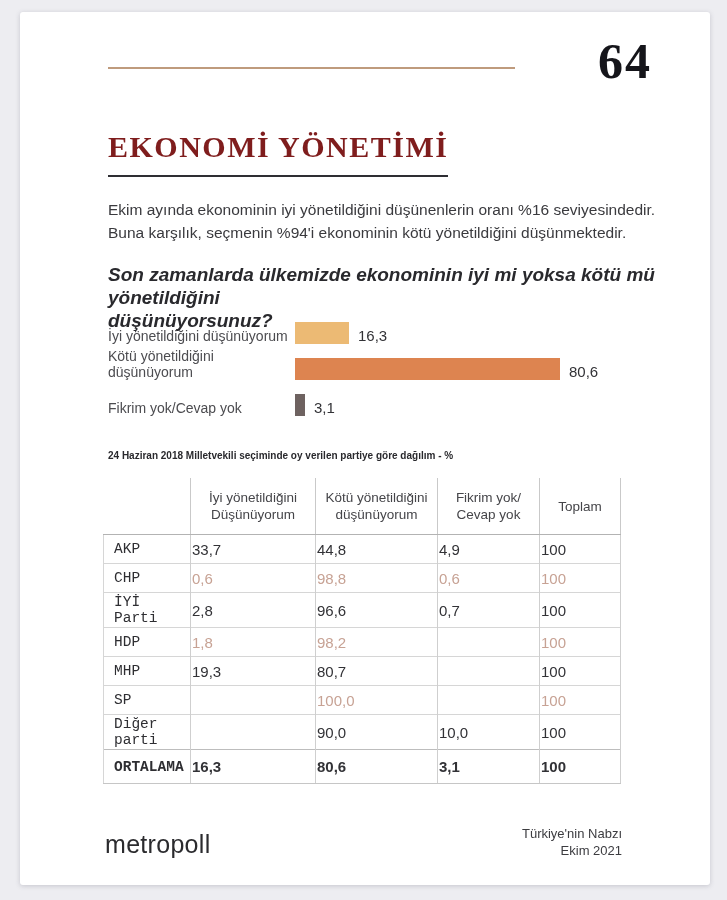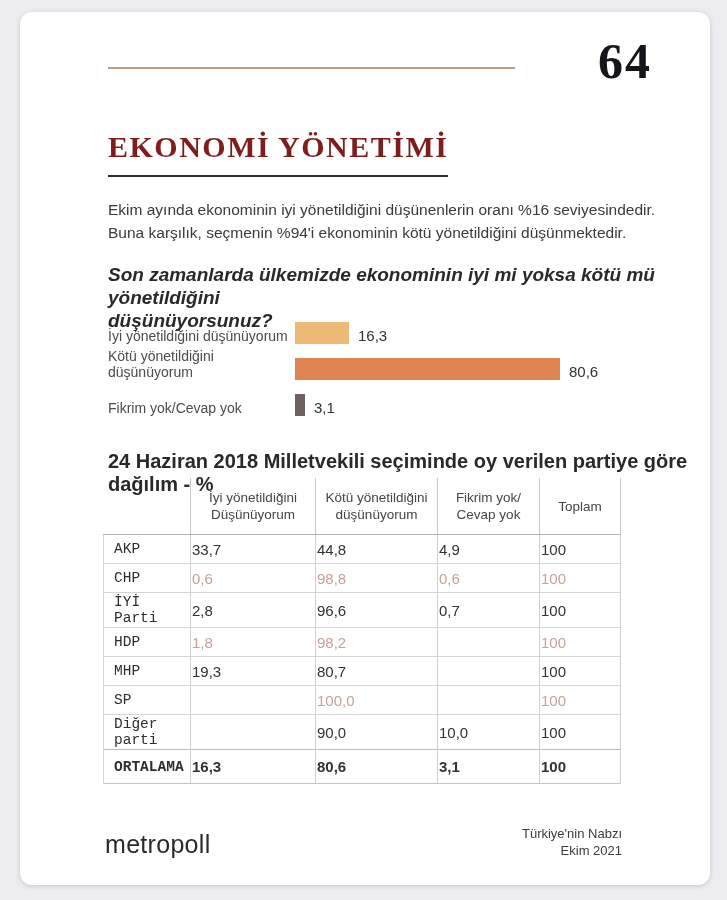--- a/index.html
+++ b/index.html
@@ -4,21 +4,21 @@
 <style>
   html,body{margin:0;padding:0;}
   body{
     width:727px;height:900px;position:relative;overflow:hidden;
     background:#ededf1;
     font-family:"Liberation Sans", sans-serif;
     -webkit-font-smoothing:antialiased;
   }
   .page{
     position:absolute;left:20px;top:12px;width:690px;height:873px;
-    background:#ffffff;border-radius:12px;
+    background:#ffffff;border-radius:3px;
     box-shadow:0 1px 5px rgba(60,60,80,0.22);
   }
   .top-rule{
     position:absolute;left:88px;top:55px;width:407px;height:2px;
     background:#bf9b7d;
   }
   .page-number{
     position:absolute;right:58px;top:24px;
     font-family:"Liberation Serif", serif;
     font-size:50px;font-weight:bold;line-height:1;color:#15151a;
@@ -41,21 +41,21 @@
   }
   .chart{position:absolute;left:88px;top:310px;width:580px;}
   .chart-row{display:flex;align-items:flex-end;height:22px;margin-bottom:14px;}
   .chart-label{
     width:187px;flex:0 0 187px;font-size:14px;color:#4c4c50;
   }
   .chart-bar{height:22px;flex:0 0 auto;}
   .chart-value{margin-left:9px;font-size:15px;color:#323236;}
   .table-title{
     position:absolute;left:88px;top:438px;
-    font-size:20px;font-weight:bold;color:#29292d;
+    font-size:10px;font-weight:bold;color:#29292d;
   }
   table.data{
     position:absolute;left:83px;top:466px;width:517px;
     border-collapse:collapse;table-layout:fixed;
     font-size:15px;color:#323236;
   }
   table.data th{
     height:54px;font-weight:normal;font-size:13.5px;color:#454549;
     text-align:center;vertical-align:middle;line-height:17px;
     border-left:1px solid #c9c9c9;border-bottom:1px solid #b3b3b3;

